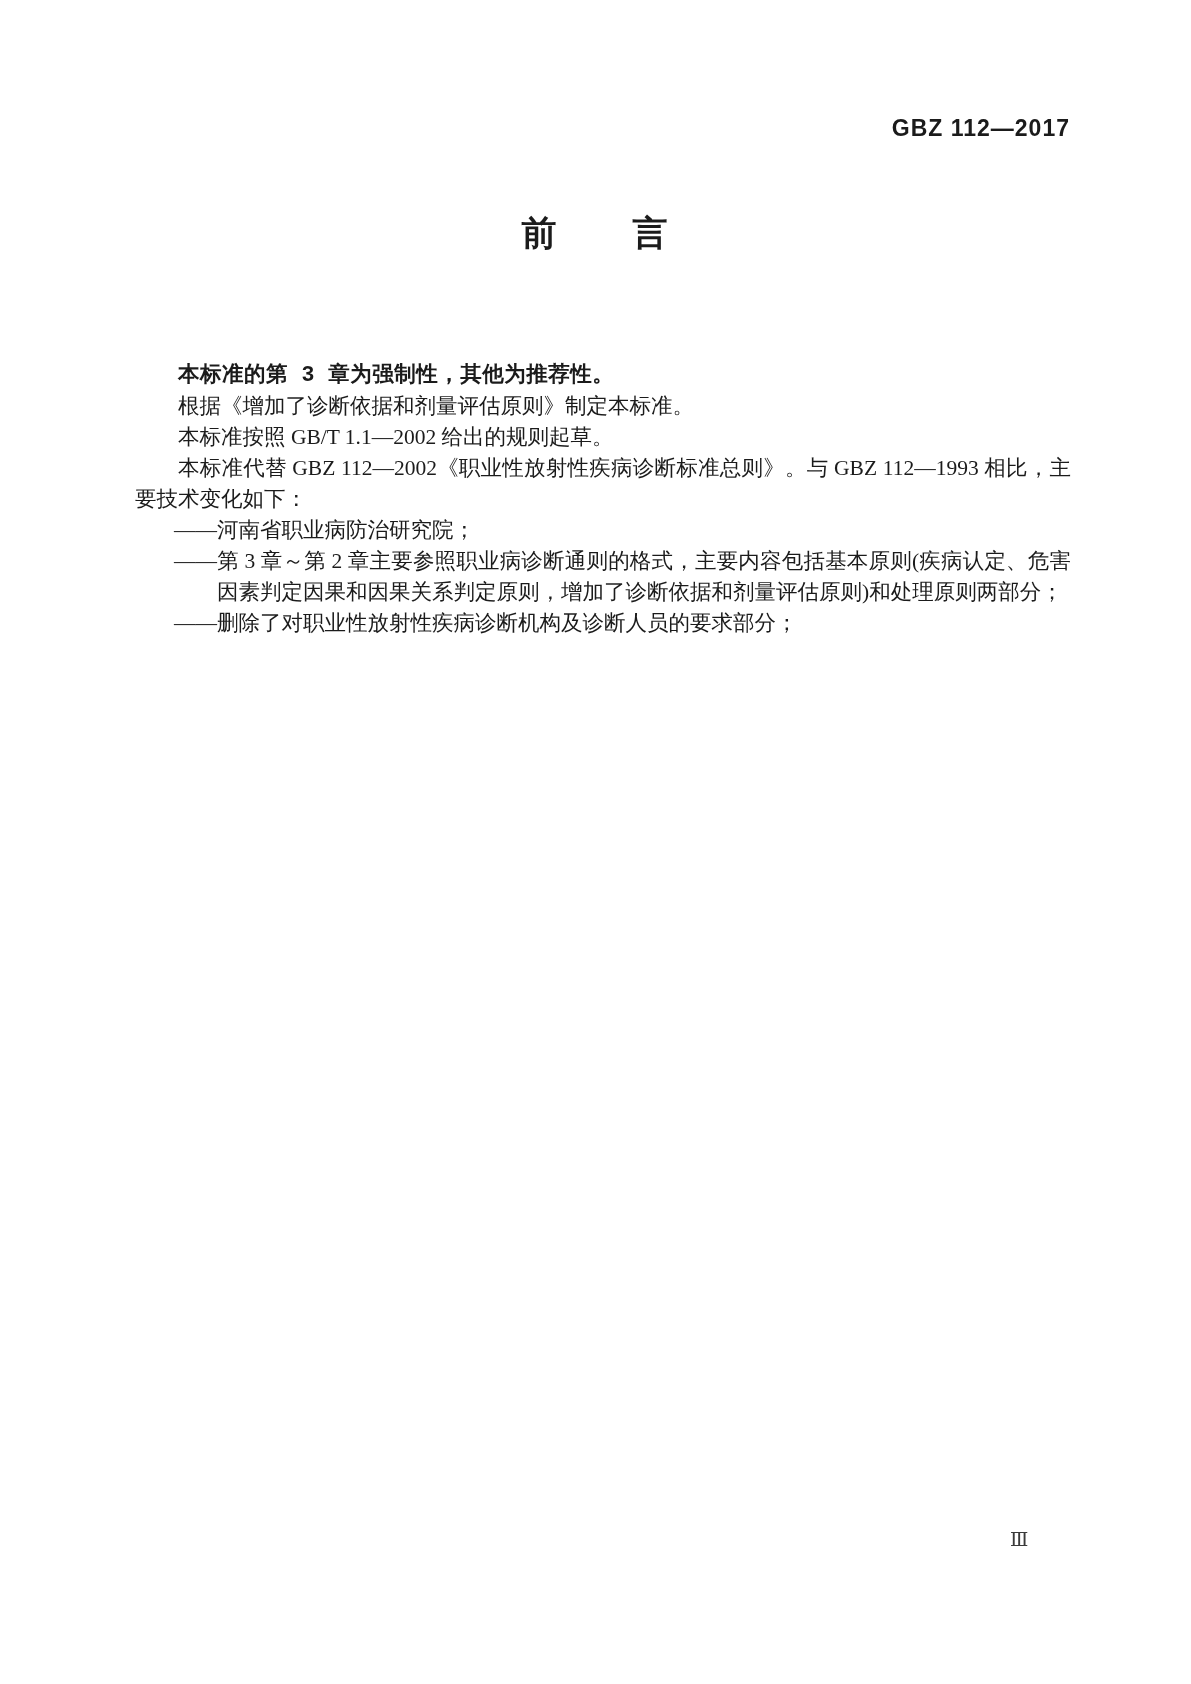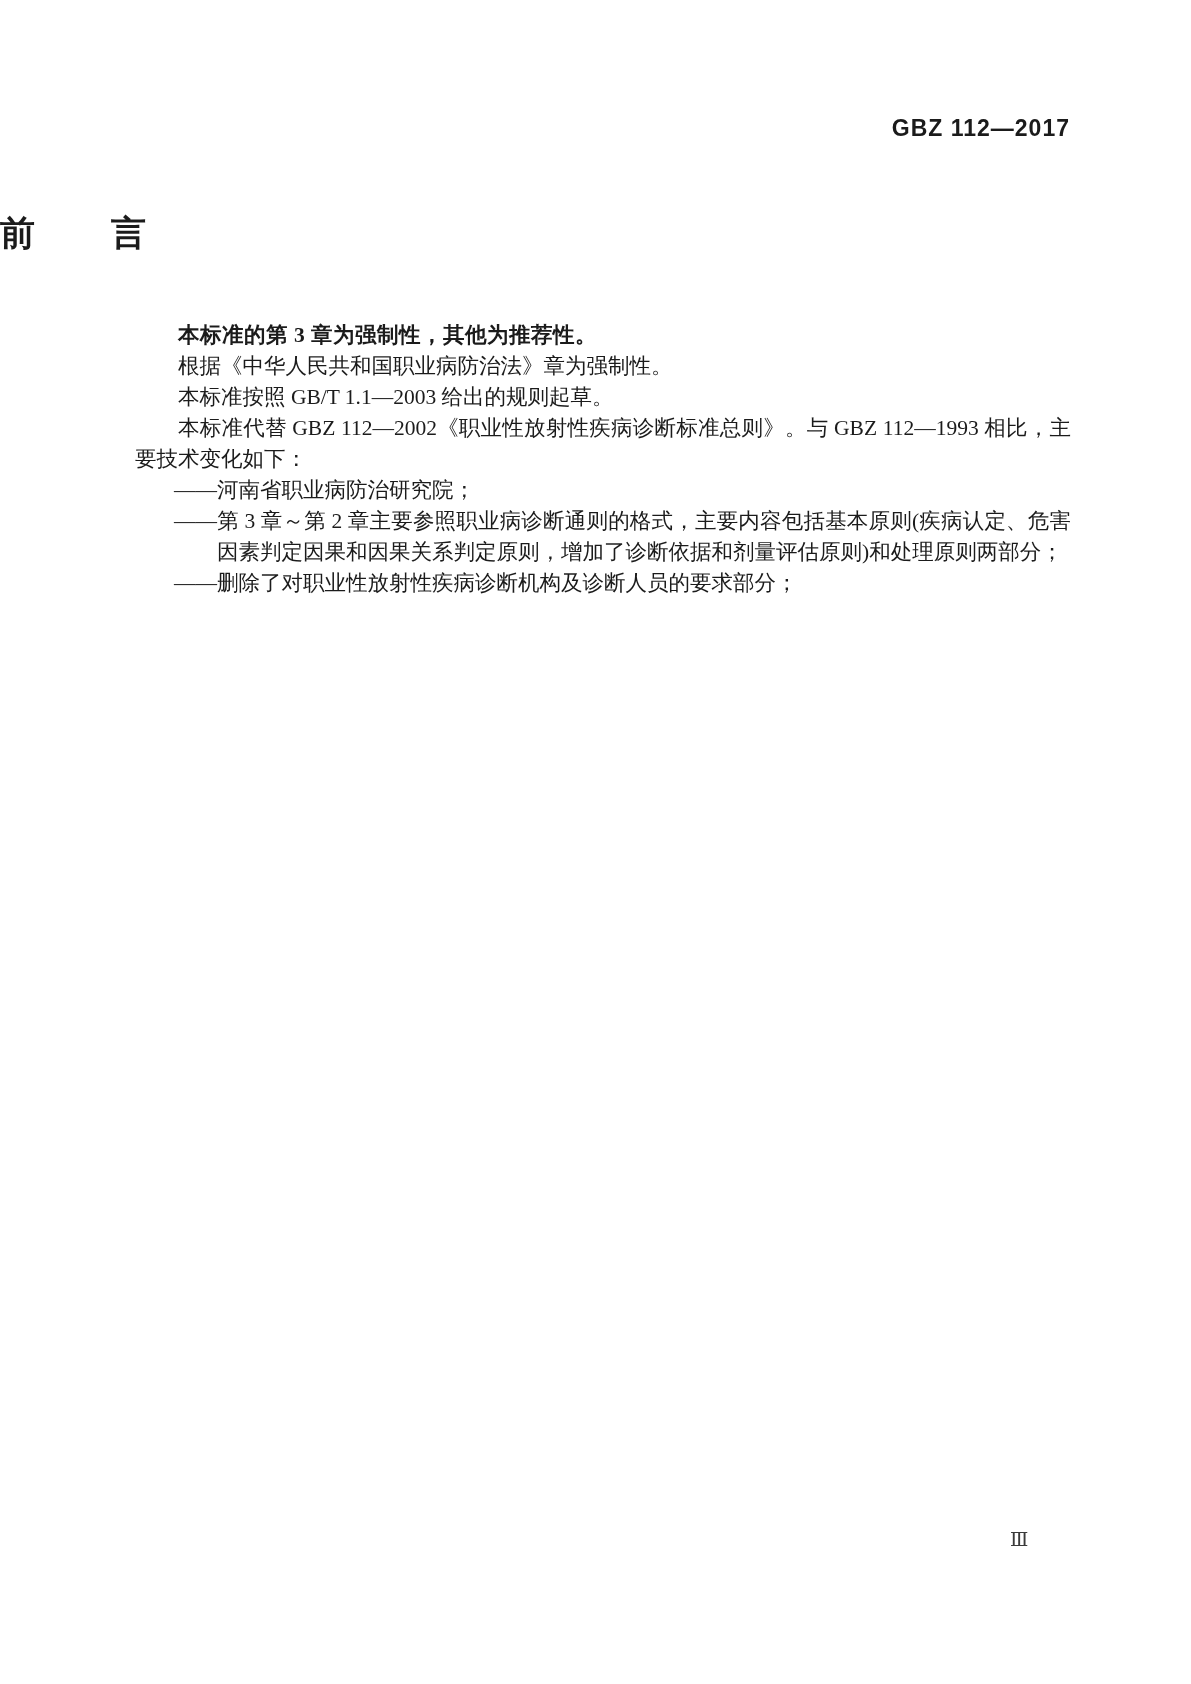--- a/index.html
+++ b/index.html
@@ -24,20 +24,21 @@
     font-weight: 700;
     font-size: 23px;
     letter-spacing: 1px;
     white-space: nowrap;
   }
   .page-title {
     position: absolute;
     top: 210px;
     left: 0;
     width: 100%;
+    text-align: center;
     font-family: "Liberation Sans", "DejaVu Sans", sans-serif;
     font-weight: 700;
     font-size: 35px;
     letter-spacing: 2px;
     white-space: pre;
   }
   .content {
     position: absolute;
     left: 135px;
     top: 320px;
@@ -49,22 +50,23 @@
   .content p {
     margin: 0;
     padding: 0;
   }
   p.normal {
     text-indent: 2em;
   }
   p.bold {
     text-indent: 2em;
     font-weight: 700;
-    font-family: Liberation Serif, serif;
+    font-family: Liberation Mono, monospace;
     letter-spacing: 0.5px;
+    margin-top: 40px;
   }
   p.dash {
     padding-left: 82px;
     text-indent: -43px;
   }
   .page-number {
     position: absolute;
     left: 1010px;
     top: 1528px;
     font-size: 19px;
@@ -74,22 +76,22 @@
 </head>
 <body>
 
 <div class="page">
   <div class="header-code">GBZ 112—2017</div>
 
   <div class="page-title">前　　言</div>
 
   <div class="content" id="content">
       <p class="bold">本标准的第 3 章为强制性，其他为推荐性。</p>
-      <p class="normal">根据《中华人民共和国职业病防治法》章为强制性。</p>
-      <p class="normal">本标准按照 GB/T 1.1—2003 给出的规则起草。</p>
+      <p class="normal">根据《增加了诊断依据和剂量评估原则》制定本标准。</p>
+      <p class="normal">本标准按照 GB/T 1.1—2002 给出的规则起草。</p>
       <p class="normal">本标准代替 GBZ 112—2002《职业性放射性疾病诊断标准总则》。与 GBZ 112—1993 相比，主要技术变化如下：</p>
       <p class="dash">——河南省职业病防治研究院；</p>
       <p class="dash">——第 3 章～第 2 章主要参照职业病诊断通则的格式，主要内容包括基本原则(疾病认定、危害因素判定因果和因果关系判定原则，增加了诊断依据和剂量评估原则)和处理原则两部分；</p>
       <p class="dash">——删除了对职业性放射性疾病诊断机构及诊断人员的要求部分；</p>
     </div>
 
   <div class="page-number">Ⅲ</div>
 </div>
 
 </body></html>

